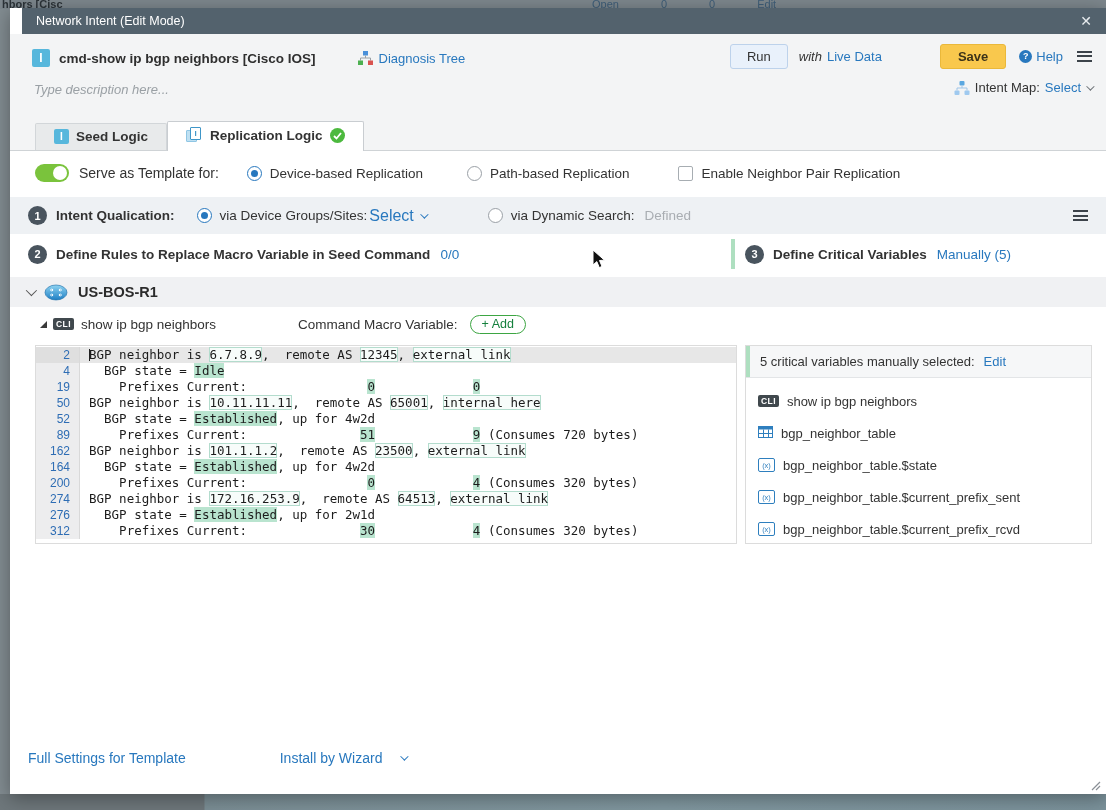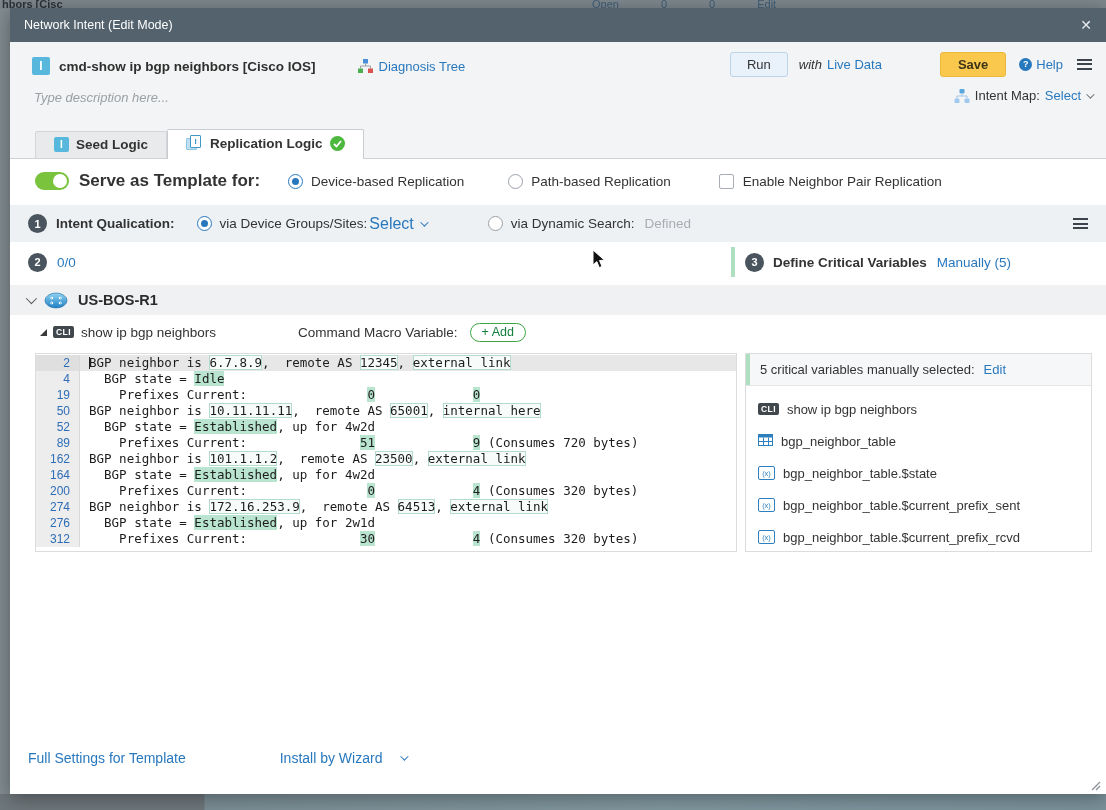--- a/index.html
+++ b/index.html
@@ -21,23 +21,24 @@
     position:absolute; left:0; top:794px; width:1106px; height:16px;
     background:linear-gradient(90deg,#6e777b 0,#6e777b 204px,#7b8e95 205px,#80979f 60%,#7b929b 100%);
   }
   
   .modal{
     position:absolute; left:10px; top:8px; width:1096px; height:786px;
     background:#fff; box-shadow:0 4px 18px rgba(0,0,0,.35);
     display:flex; flex-direction:column;
   }
   .titlebar{
-    height:34px; background:#53626d; color:#fff;
+    height:26px; background:#53626d; color:#fff;
     display:flex; align-items:center; padding:0 14px; font-size:12.5px;
     flex:0 0 auto;
+    margin-left:12px;
   }
   .titlebar .close{ margin-left:auto; font-size:14px; cursor:pointer; color:#e8ecef; }
   
   .hdr{ background:#f3f4f5; padding:10px 14px 8px 22px; position:relative; flex:0 0 auto; height:82px; }
   .hdr-row1{ display:flex; align-items:center; height:28px; }
   .i-badge{
     width:18px; height:18px; background:#57b7dc; color:#fff; font-weight:bold;
     font-size:12px; display:inline-flex; align-items:center; justify-content:center; border-radius:2px;
   }
   .hdr-title{ font-weight:bold; font-size:13.5px; margin-left:9px; color:#2f2f2f; }
@@ -78,21 +79,21 @@
   .seed-ic{ width:15px; height:15px; background:#57b7dc; color:#fff; font-size:10px; font-weight:bold; display:inline-flex; align-items:center; justify-content:center; border-radius:2px; }
   .repl-ic{ position:relative; width:17px; height:17px; display:inline-block; }
   .repl-ic .back{ position:absolute; left:0; top:3px; width:11px; height:12px; background:#bfe0f2; border:1px solid #8fc6e4; border-radius:1px;}
   .repl-ic .front{ position:absolute; left:4px; top:0; width:11px; height:13px; background:#fff; border:1px solid #3f96c8; border-radius:1px; color:#3f96c8; font-size:8px; display:flex; align-items:center; justify-content:center; }
   .check-circle{ width:15px; height:15px; border-radius:50%; background:#4cb93e; display:inline-flex; align-items:center; justify-content:center; }
   .check-circle svg{ display:block; }
   
   .row-toggle{ display:flex; align-items:center; padding:0 0 0 25px; height:44px; flex:0 0 auto; }
   .toggle{ width:34px; height:18px; background:#7ac33c; border-radius:9px; position:relative; cursor:pointer; }
   .toggle .knob{ position:absolute; right:2px; top:2px; width:14px; height:14px; background:#fff; border-radius:50%; }
-  .row-toggle .tlabel{ font-size:17px; font-weight:700; margin:0 28px 0 10px; }
+  .row-toggle .tlabel{ font-size:14px; font-weight:400; margin:0 28px 0 10px; }
   .radio{ width:15px; height:15px; border-radius:50%; border:1px solid #9aa0a6; background:#fff; position:relative; display:inline-block; flex:0 0 auto; cursor:pointer; }
   .radio.sel{ border-color:#2878be; }
   .radio.sel::after{ content:""; position:absolute; left:3px; top:3px; width:7px; height:7px; background:#2878be; border-radius:50%; }
   .opt{ display:flex; align-items:center; gap:8px; font-size:13.5px; }
   .row-toggle .opt2{ margin-left:44px; }
   .cbx{ width:15px; height:15px; border:1px solid #a7adb2; border-radius:2px; background:#fff; display:inline-block; cursor:pointer; flex:0 0 auto;}
   .row-toggle .cbox{ margin-left:48px; display:flex; align-items:center; gap:9px; font-size:13.5px;text-align:right; }
   .row-qual{
     background:#eef1f4; height:37px; margin-top:2px; display:flex; align-items:center;
     padding-left:18px; position:relative; flex:0 0 auto;
@@ -294,20 +295,21 @@
     <span class="burger">
         <i></i>
         <i></i>
         <i></i>
       </span>
   </div>
 
   <div class="row-steps">
     <span class="step2">
       <span class="step-badge">2</span>
+      <span class="slabel">Define Rules to Replace Macro Variable in Seed Command</span>
       <span class="count">0/0</span>
     </span>
     <span class="step3">
       <span class="greenbar"></span>
       <span class="step-badge">3</span>
       <span class="slabel">Define Critical Variables</span>
       <span class="manually">Manually (5)</span>
     </span>
   </div>
 

